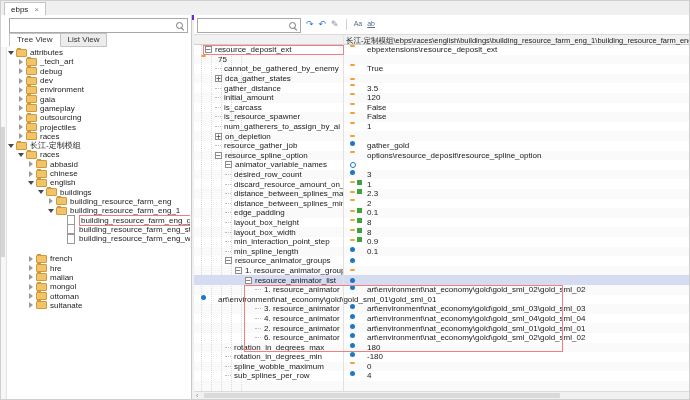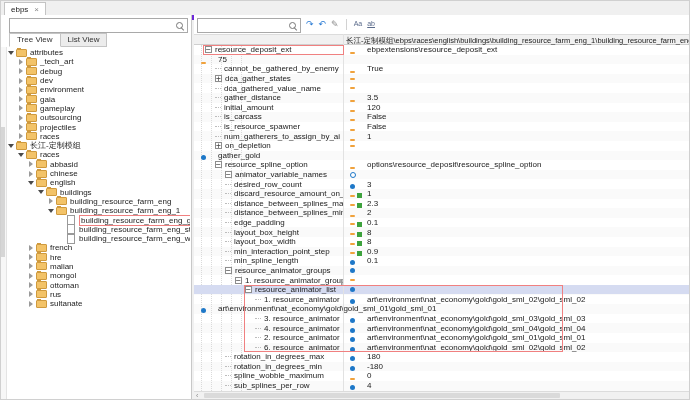--- a/index.html
+++ b/index.html
@@ -41,21 +41,21 @@
   .coldiv{position:absolute;left:149px;top:19px;bottom:8px;width:0;border-left:1px solid #e2e2e2;z-index:4;pointer-events:none;}
   .gbody{position:absolute;left:0;top:30px;right:0;bottom:8px;overflow:hidden;background:repeating-linear-gradient(180deg,#fff 0px,#fff 9.6px,#fafafa 9.6px,#fafafa 19.2px);}
   .guide{position:absolute;top:0;bottom:0;width:0;border-left:1px dotted #dadada;z-index:1;pointer-events:none;}
   .grow{position:relative;z-index:2;height:9.6px;display:flex;align-items:center;font-size:8px;color:#1a1a1a;}
   .grow.sel{background:#d5dbf1;}
   .ncell{width:149px;flex:none;display:flex;align-items:center;overflow:hidden;}
   .ind{flex:none;display:inline-block;}
   .expbox{flex:none;width:7px;height:7px;box-sizing:border-box;border:1px solid #8d8d8d;background:#fff;font-size:8px;line-height:5px;text-align:center;color:#444;font-family:"DejaVu Sans Mono",monospace;}
   .dashcon{flex:none;width:6px;height:0;border-top:1px dotted #bdbdbd;}
   .nname{margin-left:3px;white-space:nowrap;}
-  .vcell{flex:1;display:flex;align-items:flex-end;overflow:hidden;}
+  .vcell{flex:1;display:flex;align-items:flex-start;overflow:hidden;}
   .mkslot{flex:none;width:15px;margin-left:7px;display:flex;align-items:center;}
   .mk{flex:none;}
   .mk.dash{width:5px;height:2px;background:#f0a23c;border-radius:1px;}
   .mk.dot{width:5px;height:5px;border-radius:50%;background:#1e78c8;}
   .mk.circle{width:4px;height:4px;border-radius:50%;border:1px solid #1e78c8;background:#fff;}
   .gsq{flex:none;width:5px;height:5px;background:#3da23d;margin-left:2px;}
   .vtext{margin-left:2px;white-space:nowrap;}
   .redbox{position:absolute;border:1px solid #f08080;z-index:5;pointer-events:none;box-sizing:border-box;}
   #red-box-deposit{left:9px;top:0;width:141px;height:10px;}
   #red-box-animators{left:50px;width:319px;}
@@ -186,49 +186,44 @@
         <div class="titem" style="padding-left: 50px;">
           <span class="arrow"></span>
           <span class="ficon"></span>
           <span class="">building_resource_farm_eng_stone_2</span>
         </div>
         <div class="titem" style="padding-left: 50px;">
           <span class="arrow"></span>
           <span class="ficon"></span>
           <span class="">building_resource_farm_eng_wood_2</span>
         </div>
+        <div class="titem" style="padding-left: 20px; margin-top: 11px;">
+          <span class="arrow col"></span>
+          <span class="folder"></span>
+          <span class="">french</span>
+        </div>
         <div class="titem" style="padding-left: 20px;">
           <span class="arrow col"></span>
           <span class="folder"></span>
-          <span class="">french</span>
+          <span class="">hre</span>
         </div>
         <div class="titem" style="padding-left: 20px;">
           <span class="arrow col"></span>
           <span class="folder"></span>
-          <span class="">hre</span>
+          <span class="">malian</span>
         </div>
         <div class="titem" style="padding-left: 20px;">
           <span class="arrow col"></span>
           <span class="folder"></span>
-          <span class="">malian</span>
+          <span class="">mongol</span>
         </div>
         <div class="titem" style="padding-left: 20px;">
           <span class="arrow col"></span>
           <span class="folder"></span>
-          <span class="">mongol</span>
-        </div>
-        <div class="titem" style="padding-left: 20px;">
-          <span class="arrow col"></span>
-          <span class="folder"></span>
           <span class="">ottoman</span>
-        </div>
-        <div class="titem" style="padding-left: 20px;">
-          <span class="arrow col"></span>
-          <span class="folder"></span>
-          <span class="">rus</span>
         </div>
         <div class="titem" style="padding-left: 20px;">
           <span class="arrow col"></span>
           <span class="folder"></span>
           <span class="">sultanate</span>
         </div>
       </div>
   </div>
 
   <div class="rpanel">
@@ -295,33 +290,20 @@
             <span class="mkslot">
               <span class="mk dash"></span>
             </span>
             <span class="vtext"></span>
           </div>
         </div>
         <div class="grow">
           <div class="ncell">
             <span class="ind" style="width: 21px;"></span>
             <span class="dashcon"></span>
-            <span class="nname">dca_gathered_value_name</span>
-          </div>
-          <div class="vcell">
-            <span class="mkslot">
-              <span class="mk dash"></span>
-            </span>
-            <span class="vtext"></span>
-          </div>
-        </div>
-        <div class="grow">
-          <div class="ncell">
-            <span class="ind" style="width: 21px;"></span>
-            <span class="dashcon"></span>
             <span class="nname">gather_distance</span>
           </div>
           <div class="vcell">
             <span class="mkslot">
               <span class="mk dash"></span>
             </span>
             <span class="vtext">3.5</span>
           </div>
         </div>
         <div class="grow">
@@ -383,20 +365,25 @@
             <span class="nname">on_depletion</span>
           </div>
           <div class="vcell">
             <span class="mkslot">
               <span class="mk dash"></span>
             </span>
             <span class="vtext"></span>
           </div>
         </div>
         <div class="grow">
+          <div class="ncell">
+            <span class="ind" style="width: 21px;"></span>
+            <span class="dashcon"></span>
+            <span class="nname">resource_gather_job</span>
+          </div>
           <div class="vcell">
             <span class="mkslot">
               <span class="mk dot"></span>
             </span>
             <span class="vtext">gather_gold</span>
           </div>
         </div>
         <div class="grow">
           <div class="ncell">
             <span class="ind" style="width: 21px;"></span>

